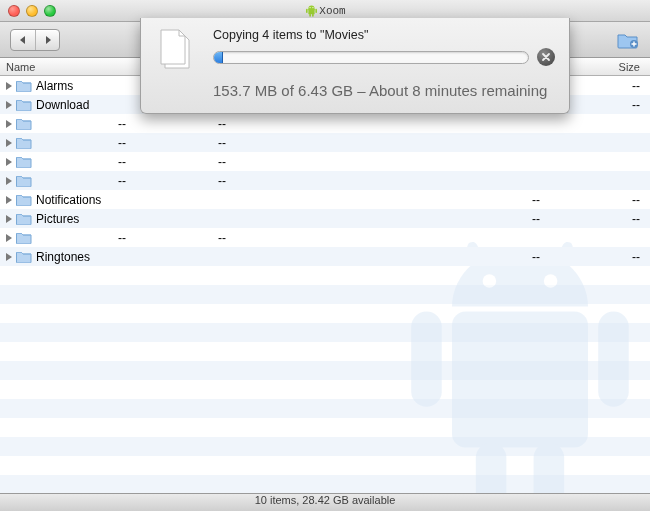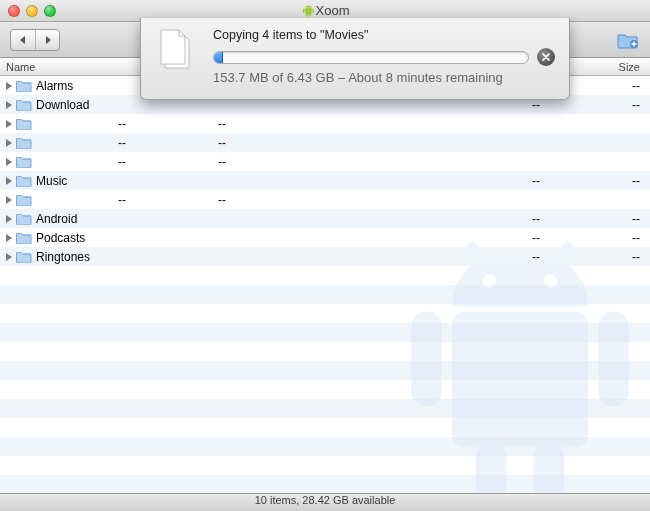--- a/index.html
+++ b/index.html
@@ -28,27 +28,28 @@
   .traffic-light {
     width: 12px; height: 12px; border-radius: 50%;
     border: 1px solid rgba(0,0,0,0.25);
   }
   .tl-close { background: radial-gradient(circle at 35% 30%, #ff9c93, #ff5f57 60%); }
   .tl-min   { background: radial-gradient(circle at 35% 30%, #ffe08a, #ffbd2e 60%); }
   .tl-zoom  { background: radial-gradient(circle at 35% 30%, #9fe3a1, #28c940 60%); }
   .window-title {
     position: absolute; left: 0; right: 0;
     text-align: center;
-    font-size: 13px;
+    font-size: 11px;
     color: #3c3c3c;
     pointer-events: none;
     display: flex;
     align-items: center;
     justify-content: center;
     gap: 0;
+    font-family: Liberation Mono, monospace;
   }
   .android-app-icon {
     display: inline-flex;
   }
   .toolbar {
     height: 36px;
     background: linear-gradient(#e8e8e8, #cfcfcf);
     border-bottom: 1px solid #9a9a9a;
     display: flex;
     align-items: center;
@@ -168,21 +169,21 @@
     width: 3%;
     background: linear-gradient(#6cb6f5, #2d7fe0);
     border-right: 1px solid #1e5fad;
   }
   .cancel-copy {
     width: 18px; height: 18px; border-radius: 50%;
     background: radial-gradient(circle at 35% 30%, #8a8a8a, #555 70%);
     display: flex; align-items: center; justify-content: center;
     color: #eee; font-size: 11px; line-height: 1;
   }
-  .copy-detail { font-size: 13px; color: #666; margin-top: 4px; }
+  .copy-detail { font-size: 15px; color: #666; margin-top: 16px; }
 </style>
 </head>
 <body>
 
 <div class="titlebar">
   <div class="traffic-lights">
     <div class="traffic-light tl-close"></div>
     <div class="traffic-light tl-min"></div>
     <div class="traffic-light tl-zoom"></div>
   </div>
@@ -313,56 +314,55 @@
         <span class="file-size">--</span>
       </div>
       <div class="file-row">
         <span class="disclosure"></span>
         <span class="folder-icon">
           <svg width="16" height="13" viewBox="0 0 16 13">
             <path d="M0.5 2.5 h5 l1.5 1.5 h8 v8 a1 1 0 0 1 -1 1 H1.5 a1 1 0 0 1 -1 -1 Z" fill="#b8d4f1" stroke="#7aa9d6"></path>
             <path d="M0.5 2.5 h5 l1.5 1.5 h8" fill="none" stroke="#88b4df"></path>
           </svg>
         </span>
-        <span class="file-name">Music</span>
-        <span class="file-mid">--</span>
-        <span class="file-size">--</span>
-      </div>
-      <div class="file-row">
-        <span class="disclosure"></span>
-        <span class="folder-icon">
-          <svg width="16" height="13" viewBox="0 0 16 13">
-            <path d="M0.5 2.5 h5 l1.5 1.5 h8 v8 a1 1 0 0 1 -1 1 H1.5 a1 1 0 0 1 -1 -1 Z" fill="#b8d4f1" stroke="#7aa9d6"></path>
-            <path d="M0.5 2.5 h5 l1.5 1.5 h8" fill="none" stroke="#88b4df"></path>
-          </svg>
-        </span>
-        <span class="file-mid">--</span>
-        <span class="file-size">--</span>
-      </div>
-      <div class="file-row">
-        <span class="disclosure"></span>
-        <span class="folder-icon">
-          <svg width="16" height="13" viewBox="0 0 16 13">
-            <path d="M0.5 2.5 h5 l1.5 1.5 h8 v8 a1 1 0 0 1 -1 1 H1.5 a1 1 0 0 1 -1 -1 Z" fill="#b8d4f1" stroke="#7aa9d6"></path>
-            <path d="M0.5 2.5 h5 l1.5 1.5 h8" fill="none" stroke="#88b4df"></path>
-          </svg>
-        </span>
-        <span class="file-name">Android</span>
-        <span class="file-mid">--</span>
-        <span class="file-size">--</span>
-      </div>
-      <div class="file-row">
-        <span class="disclosure"></span>
-        <span class="folder-icon">
-          <svg width="16" height="13" viewBox="0 0 16 13">
-            <path d="M0.5 2.5 h5 l1.5 1.5 h8 v8 a1 1 0 0 1 -1 1 H1.5 a1 1 0 0 1 -1 -1 Z" fill="#b8d4f1" stroke="#7aa9d6"></path>
-            <path d="M0.5 2.5 h5 l1.5 1.5 h8" fill="none" stroke="#88b4df"></path>
-          </svg>
-        </span>
-        <span class="file-name">Podcasts</span>
+        <span class="file-mid">--</span>
+        <span class="file-size">--</span>
+      </div>
+      <div class="file-row">
+        <span class="disclosure"></span>
+        <span class="folder-icon">
+          <svg width="16" height="13" viewBox="0 0 16 13">
+            <path d="M0.5 2.5 h5 l1.5 1.5 h8 v8 a1 1 0 0 1 -1 1 H1.5 a1 1 0 0 1 -1 -1 Z" fill="#b8d4f1" stroke="#7aa9d6"></path>
+            <path d="M0.5 2.5 h5 l1.5 1.5 h8" fill="none" stroke="#88b4df"></path>
+          </svg>
+        </span>
+        <span class="file-name">Notifications</span>
+        <span class="file-mid">--</span>
+        <span class="file-size">--</span>
+      </div>
+      <div class="file-row">
+        <span class="disclosure"></span>
+        <span class="folder-icon">
+          <svg width="16" height="13" viewBox="0 0 16 13">
+            <path d="M0.5 2.5 h5 l1.5 1.5 h8 v8 a1 1 0 0 1 -1 1 H1.5 a1 1 0 0 1 -1 -1 Z" fill="#b8d4f1" stroke="#7aa9d6"></path>
+            <path d="M0.5 2.5 h5 l1.5 1.5 h8" fill="none" stroke="#88b4df"></path>
+          </svg>
+        </span>
+        <span class="file-name">Pictures</span>
+        <span class="file-mid">--</span>
+        <span class="file-size">--</span>
+      </div>
+      <div class="file-row">
+        <span class="disclosure"></span>
+        <span class="folder-icon">
+          <svg width="16" height="13" viewBox="0 0 16 13">
+            <path d="M0.5 2.5 h5 l1.5 1.5 h8 v8 a1 1 0 0 1 -1 1 H1.5 a1 1 0 0 1 -1 -1 Z" fill="#b8d4f1" stroke="#7aa9d6"></path>
+            <path d="M0.5 2.5 h5 l1.5 1.5 h8" fill="none" stroke="#88b4df"></path>
+          </svg>
+        </span>
         <span class="file-mid">--</span>
         <span class="file-size">--</span>
       </div>
       <div class="file-row">
         <span class="disclosure"></span>
         <span class="folder-icon">
           <svg width="16" height="13" viewBox="0 0 16 13">
             <path d="M0.5 2.5 h5 l1.5 1.5 h8 v8 a1 1 0 0 1 -1 1 H1.5 a1 1 0 0 1 -1 -1 Z" fill="#b8d4f1" stroke="#7aa9d6"></path>
             <path d="M0.5 2.5 h5 l1.5 1.5 h8" fill="none" stroke="#88b4df"></path>
           </svg>

